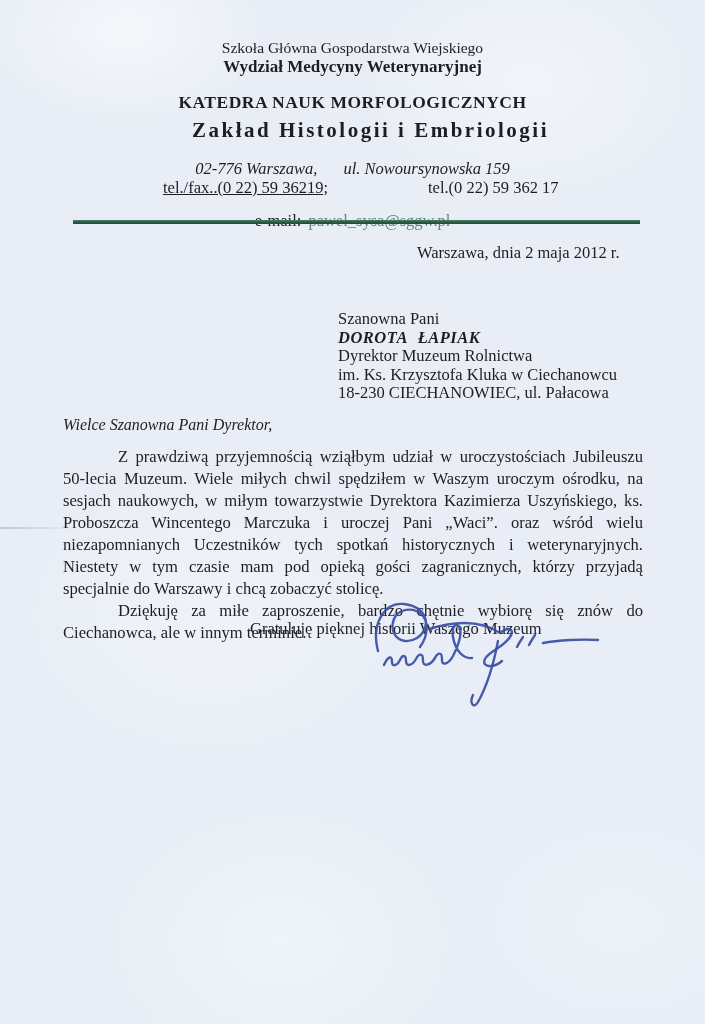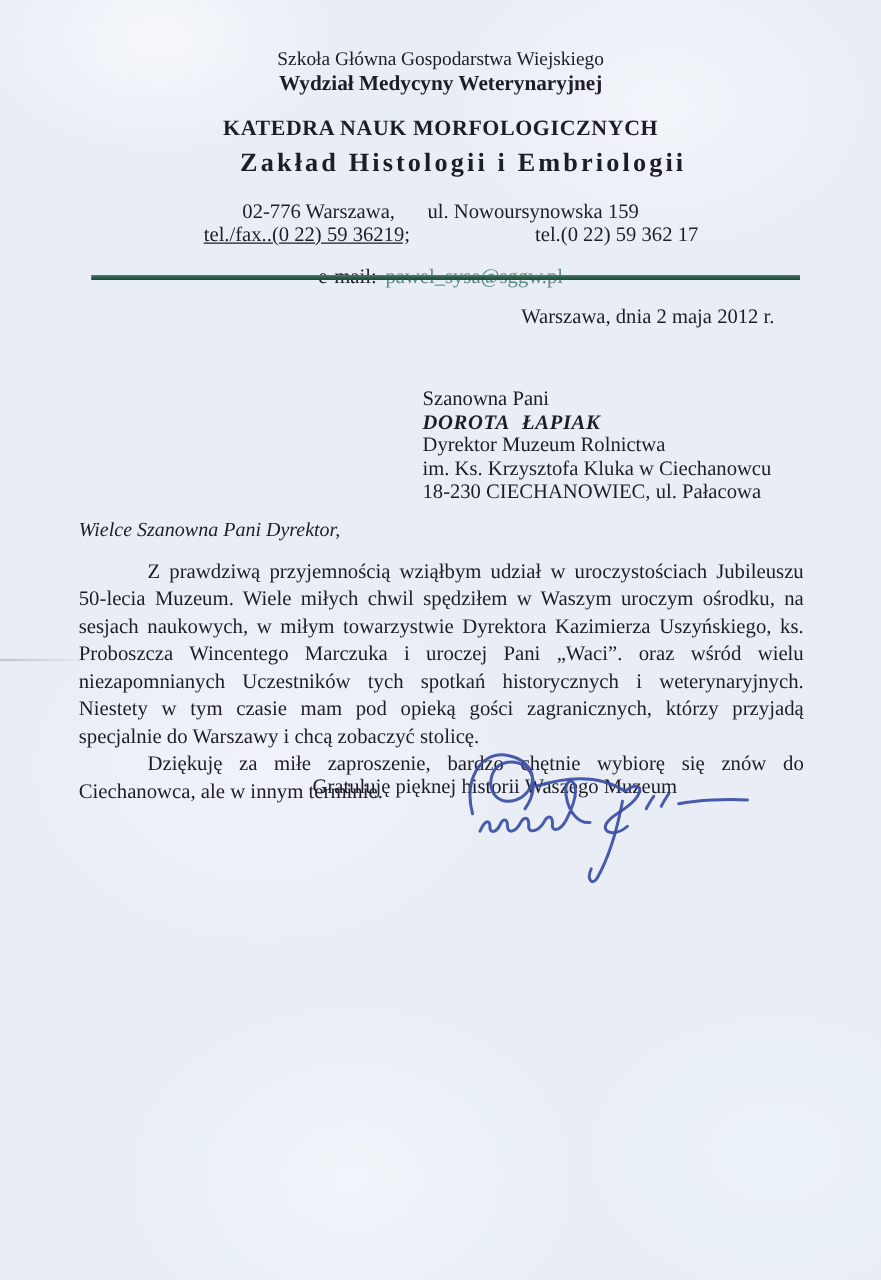--- a/index.html
+++ b/index.html
@@ -17,21 +17,21 @@
     font-family:"Liberation Serif", serif;
     color:#1d1d26;
     overflow:hidden;
   }
   .abs{position:absolute;}
   .center{left:0;width:705px;text-align:center;}
   .hdr-org1{top:39px;font-size:15.5px;}
   .hdr-org2{top:57px;font-size:17px;font-weight:bold;}
   .hdr-dept{top:92px;font-size:17.5px;font-weight:bold;letter-spacing:.5px;}
   .hdr-unit{top:118px;font-size:21px;font-weight:bold;letter-spacing:2.5px;margin-left:18px;}
-  .hdr-addr{top:159px;display:flex;justify-content:center;gap:26px;font-size:16.5px;}
+  .hdr-addr{top:159px;display:flex;justify-content:center;gap:26px;font-size:16.5px;font-style:italic;}
   .tel-fax{top:178px;left:163px;font-size:16.5px;text-decoration:underline;}
   .tel{top:178px;left:428px;font-size:16.5px;}
   .hdr-email{top:211px;display:flex;justify-content:center;gap:7px;font-size:16.5px;font-family:Liberation Serif, serif;}
   .email-teal{color:#5e8b81;}
   .rule{top:220px;left:73px;width:567px;height:4px;
         background:linear-gradient(#4d8066,#2d5f4a 45%,#204a39);}
   .sender-name{top:243px;left:63px;font-size:16.5px;}
   .sender-email{top:261px;left:63px;font-size:16.5px;}
   .link-blue{color:#2c4a78;text-decoration:underline;}
   .place-date{top:243px;left:417px;font-size:16.5px;}

